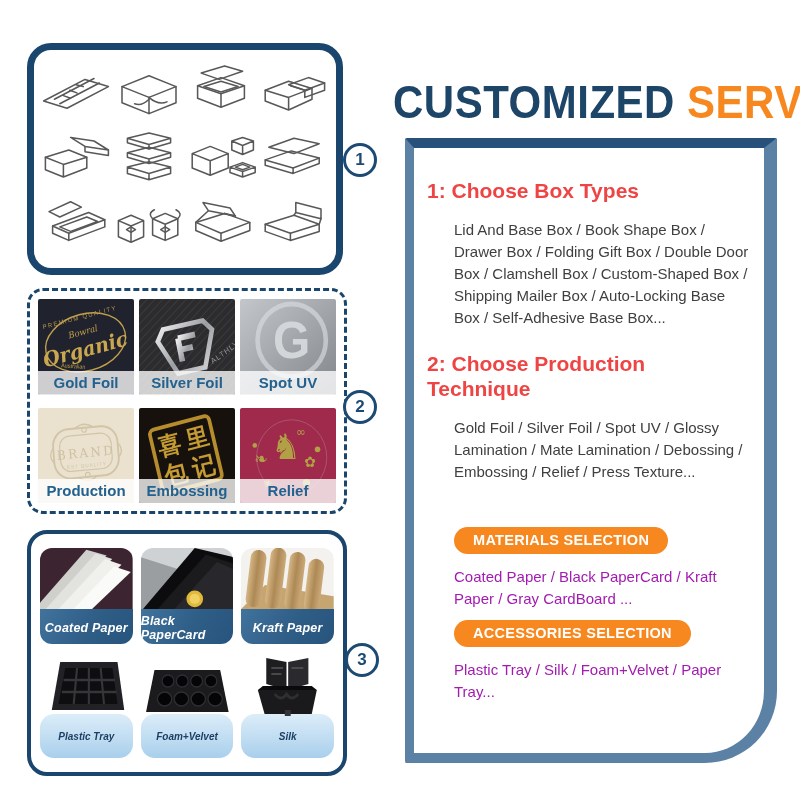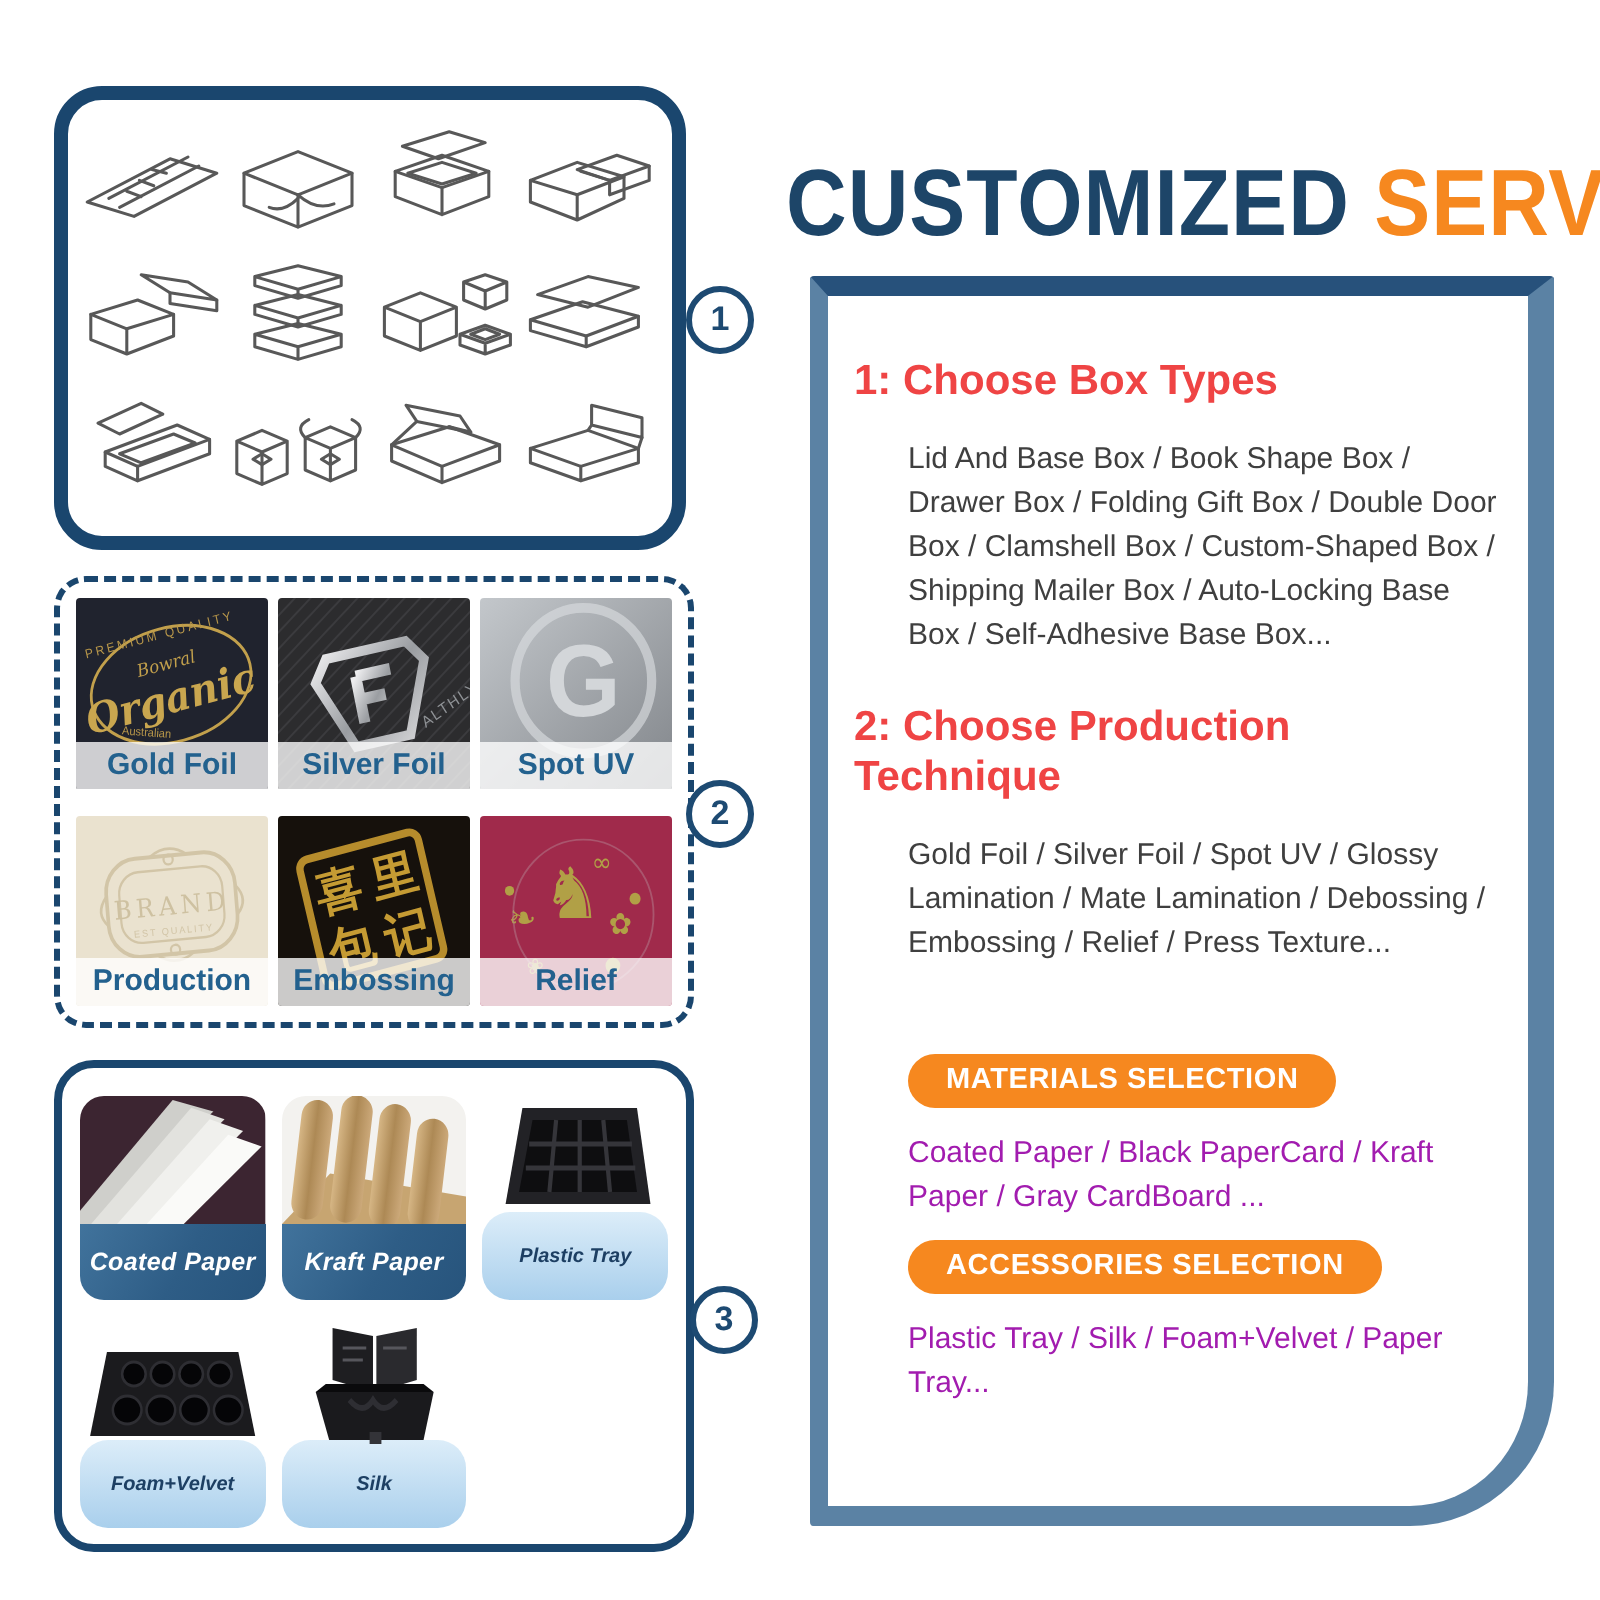--- a/index.html
+++ b/index.html
@@ -293,20 +293,34 @@
           <polygon points="6,66 60,6 78,12 22,66" fill="#e2e2de"></polygon>
           <polygon points="20,66 70,12 88,18 38,66" fill="#f0f0ed"></polygon>
           <polygon points="36,66 80,20 98,26 56,66" fill="#fafaf8"></polygon>
         </svg>
       </div>
       <figcaption class="mstrip">Coated Paper</figcaption>
     </figure>
     <figure class="mtile">
       <div class="ph">
         <svg viewBox="0 0 100 66" preserveAspectRatio="none">
+          <rect width="100" height="66" fill="#cfd2d5"></rect>
+          <polygon points="0,10 100,42 100,66 0,66" fill="#9b9ea1"></polygon>
+          <polygon points="2,66 58,0 100,10 100,66" fill="#0c0c0e"></polygon>
+          <polygon points="18,66 70,7 100,17 100,66" fill="#1b1b1e"></polygon>
+          <polygon points="36,66 82,15 100,23 100,66" fill="#28282c"></polygon>
+          <circle cx="58" cy="55" r="9" fill="#e0b93a"></circle>
+            <circle cx="58" cy="55" r="5.5" fill="#efd063"></circle>
+        </svg>
+      </div>
+      <figcaption class="mstrip">Black PaperCard</figcaption>
+    </figure>
+    <figure class="mtile">
+      <div class="ph">
+        <svg viewBox="0 0 100 66" preserveAspectRatio="none">
           <defs>
               <linearGradient id="kg" x1="0" y1="0" x2="1" y2="0">
             <stop offset="0" stop-color="#d6b685"></stop>
                 <stop offset=".5" stop-color="#ad8955"></stop>
                 <stop offset="1" stop-color="#cca97a"></stop>
               </linearGradient>
             </defs>
           <rect width="100" height="66" fill="#f3f2ef"></rect>
           <polygon points="0,66 26,40 100,52 100,66" fill="#c7a571"></polygon>
           <g transform="rotate(7 50 33)">

